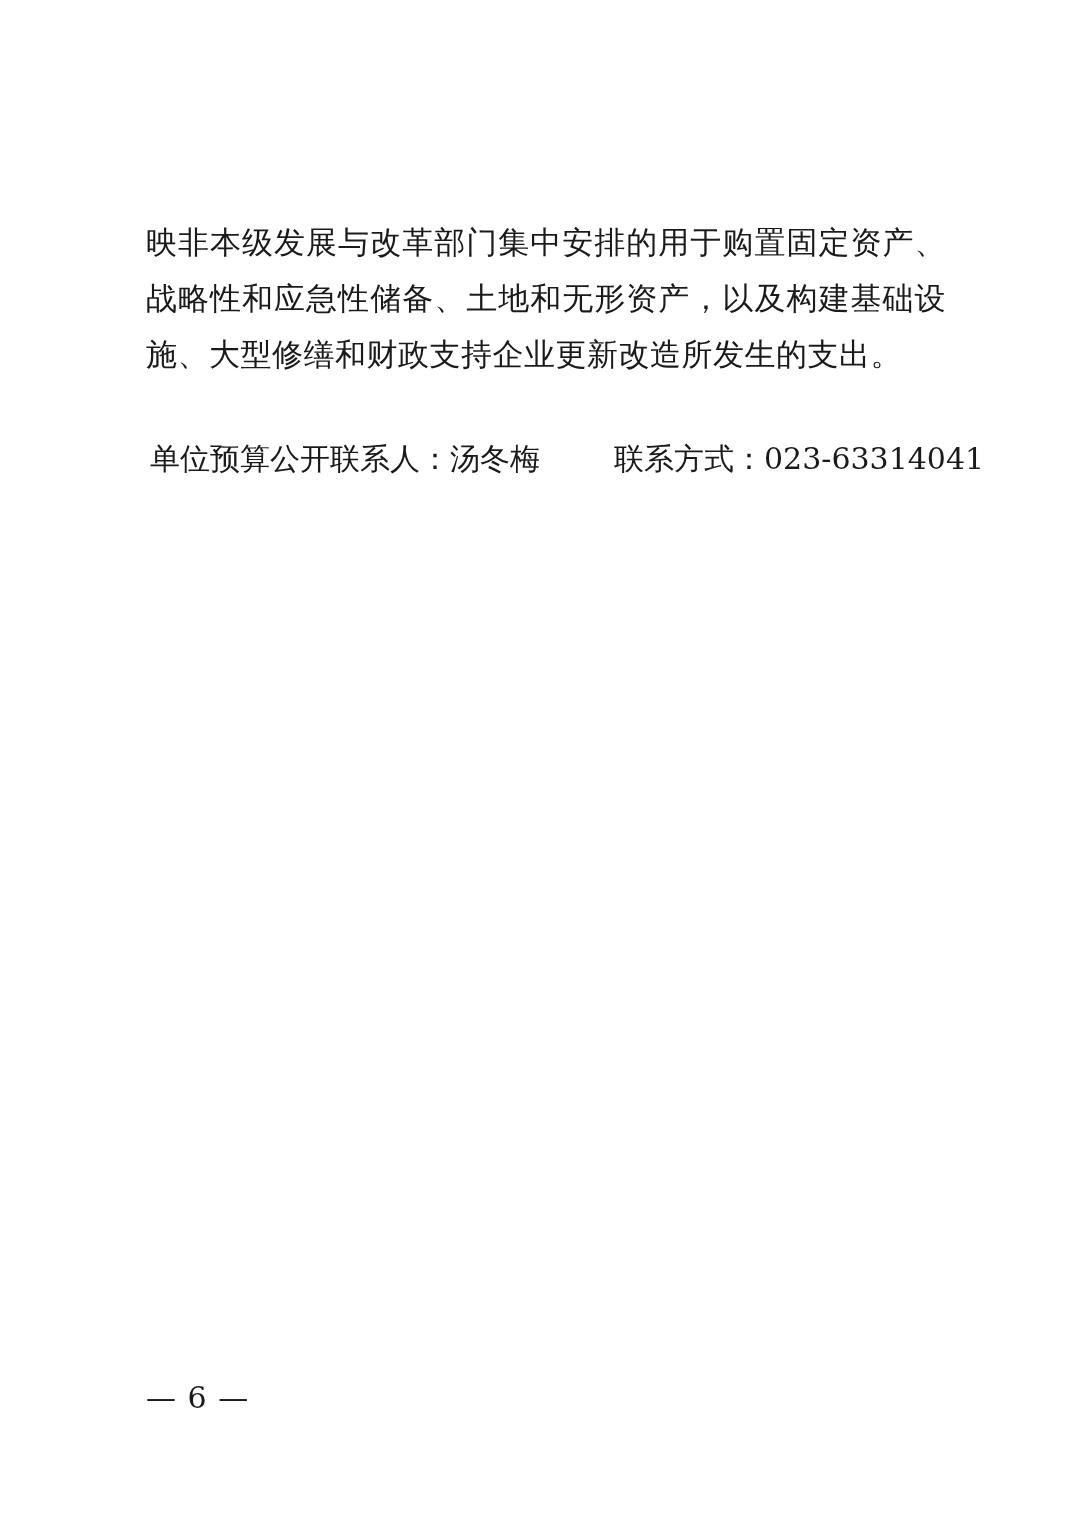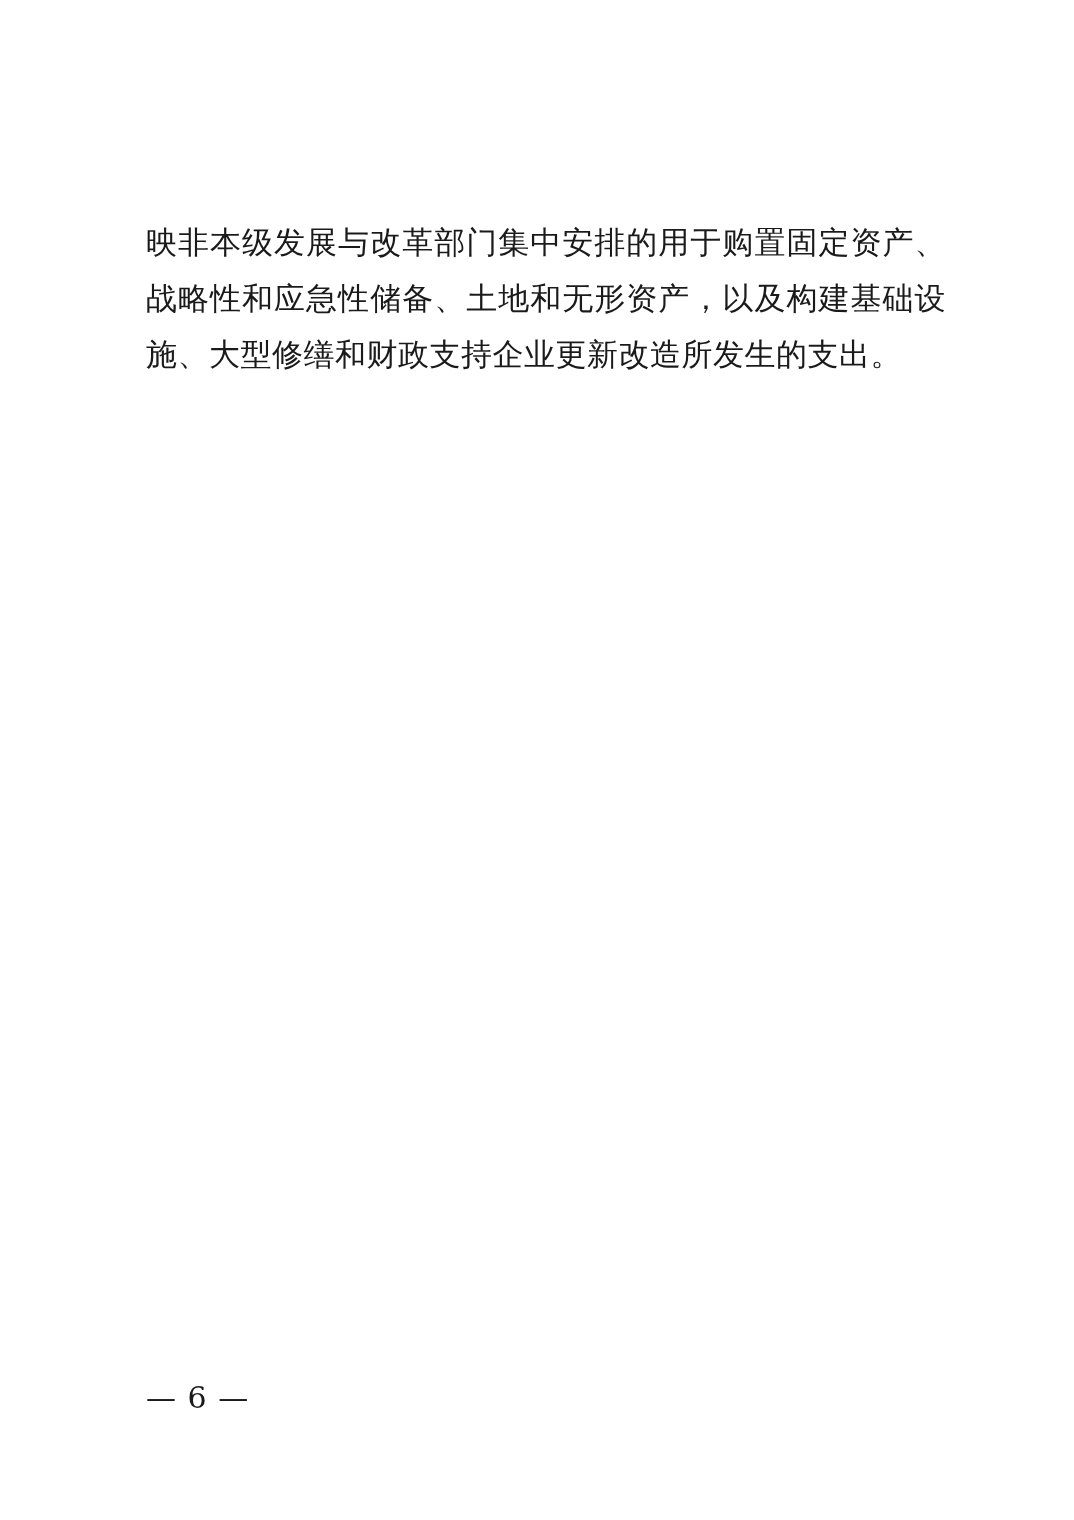--- a/index.html
+++ b/index.html
@@ -71,16 +71,19 @@
 </style>
 </head>
 <body>
 
 <div class="page">
 
   <div class="content-block">
     <p class="body-paragraph">映非本级发展与改革部门集中安排的用于购置固定资产、战略性和应急性储备、土地和无形资产，以及构建基础设施、大型修缮和财政支持企业更新改造所发生的支出。</p>
   </div>
 
+  <div class="contact-line">
+    <span>单位预算公开联系人：</span><span>汤冬梅</span><span class="contact-gap"></span><span>联系方式：</span><span>023-63314041</span>
+  </div>
 
   <div class="page-number">— 6 —</div>
 
 </div>
 
 </body></html>

